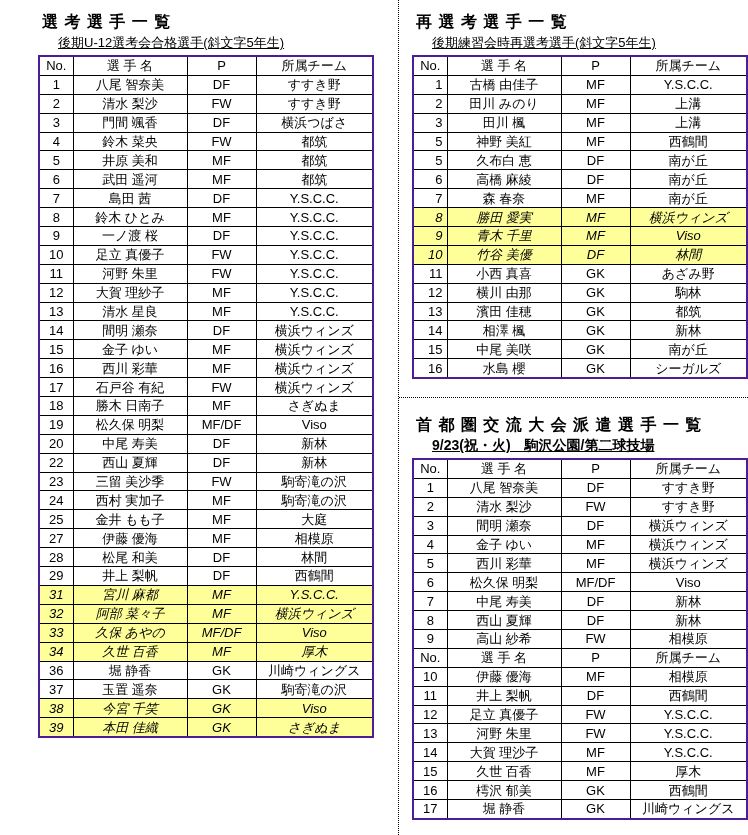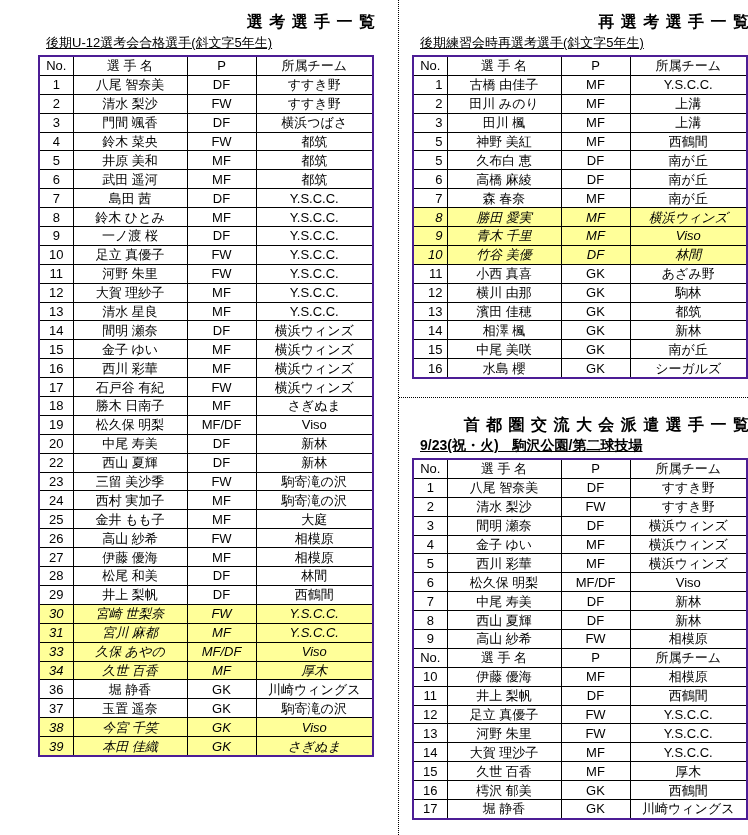--- a/index.html
+++ b/index.html
@@ -1,22 +1,22 @@
 <!DOCTYPE html>
 <html><head>
 <meta charset="utf-8">
 <style>
   html,body{margin:0;padding:0;}
   body{
     width:748px;height:835px;position:relative;background:#ffffff;color:#000;
     font-family:"Liberation Sans",sans-serif;overflow:hidden;
   }
   .block{position:absolute;width:338px;}
-  .title{font-weight:bold;font-size:16px;letter-spacing:1px;white-space:pre;margin:0 0 1px 15px;text-align:right;}
-  .subtitle{font-size:13px;text-decoration:underline;white-space:pre;margin:0 0 3px 8px;}
+  .title{font-weight:bold;font-size:16px;letter-spacing:1px;white-space:pre;margin:0 0 1px 4px;}
+  .subtitle{font-size:13px;text-decoration:underline;white-space:pre;margin:0 0 3px 20px;}
   .subtitle.bold{font-weight:bold;font-size:14px;text-decoration:underline;}
   table{border-collapse:collapse;table-layout:fixed;border:2px solid #4c1d95;width:334px;}
   th,td{
     border:1px solid #000;padding:0;height:17.9px;line-height:17px;
     text-align:center;font-size:13px;font-weight:normal;white-space:pre;overflow:hidden;
   }
   col.c0{width:34px;} col.c1{width:114px;} col.c2{width:69px;} col.c3{width:117px;}
   tr.hl td{background:#FFFF99;font-style:italic;}
   table.right-num td.no{text-align:right;padding-right:4px;}
   .vdots{position:absolute;left:398px;top:0;height:835px;width:0;border-left:1px dotted #000;}
@@ -180,54 +180,48 @@
           <td class="pos">MF</td>
           <td class="team">駒寄滝の沢</td>
         </tr>
         <tr>
           <td class="no">25</td>
           <td class="name">金井 もも子</td>
           <td class="pos">MF</td>
           <td class="team">大庭</td>
         </tr>
         <tr>
-          <td class="no">26</td>
-          <td class="name">高山 紗希</td>
-          <td class="pos">FW</td>
-          <td class="team">相模原</td>
-        </tr>
-        <tr>
           <td class="no">27</td>
           <td class="name">伊藤 優海</td>
           <td class="pos">MF</td>
           <td class="team">相模原</td>
         </tr>
         <tr>
           <td class="no">28</td>
           <td class="name">松尾 和美</td>
           <td class="pos">DF</td>
           <td class="team">林間</td>
         </tr>
         <tr>
           <td class="no">29</td>
           <td class="name">井上 梨帆</td>
           <td class="pos">DF</td>
           <td class="team">西鶴間</td>
         </tr>
         <tr class="hl">
-          <td class="no">30</td>
-          <td class="name">宮崎 世梨奈</td>
-          <td class="pos">FW</td>
-          <td class="team">Y.S.C.C.</td>
-        </tr>
-        <tr class="hl">
           <td class="no">31</td>
           <td class="name">宮川 麻都</td>
           <td class="pos">MF</td>
           <td class="team">Y.S.C.C.</td>
+        </tr>
+        <tr class="hl">
+          <td class="no">32</td>
+          <td class="name">阿部 菜々子</td>
+          <td class="pos">MF</td>
+          <td class="team">横浜ウィンズ</td>
         </tr>
         <tr class="hl">
           <td class="no">33</td>
           <td class="name">久保 あやの</td>
           <td class="pos">MF/DF</td>
           <td class="team">Viso</td>
         </tr>
         <tr class="hl">
           <td class="no">34</td>
           <td class="name">久世 百香</td>

